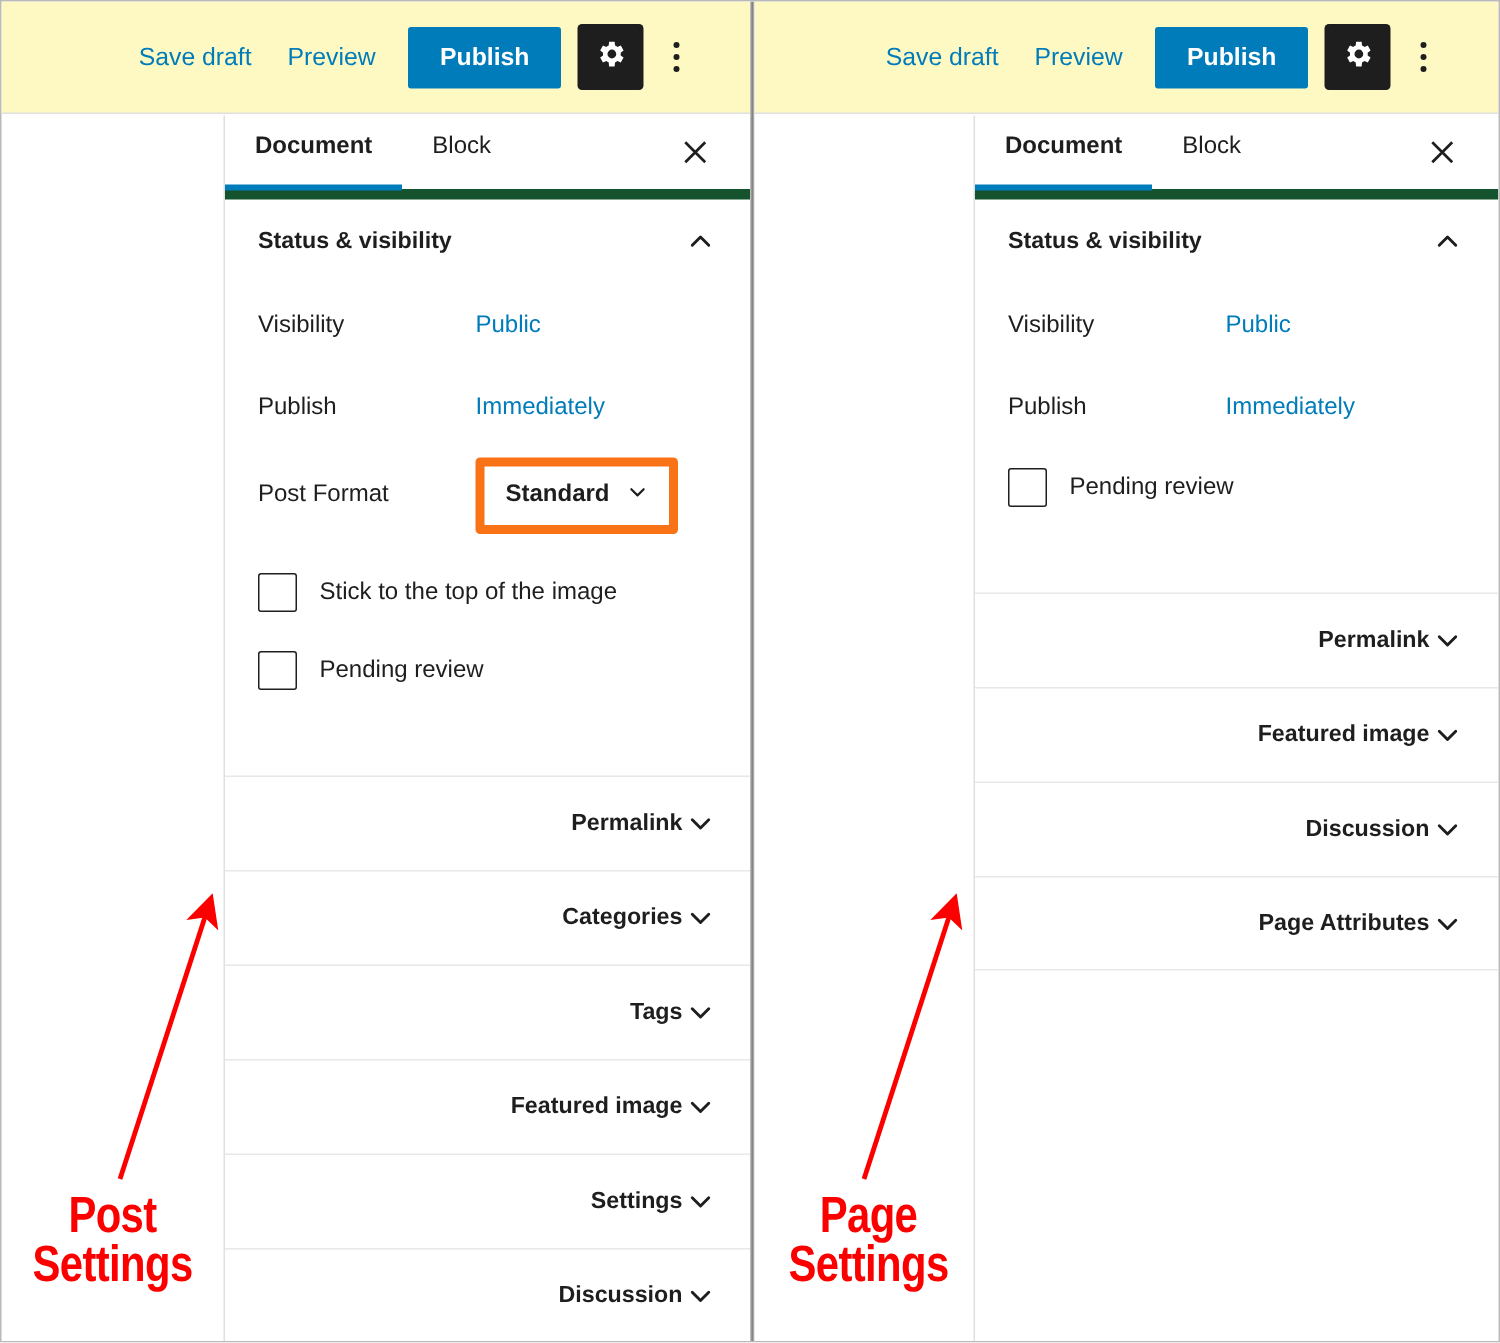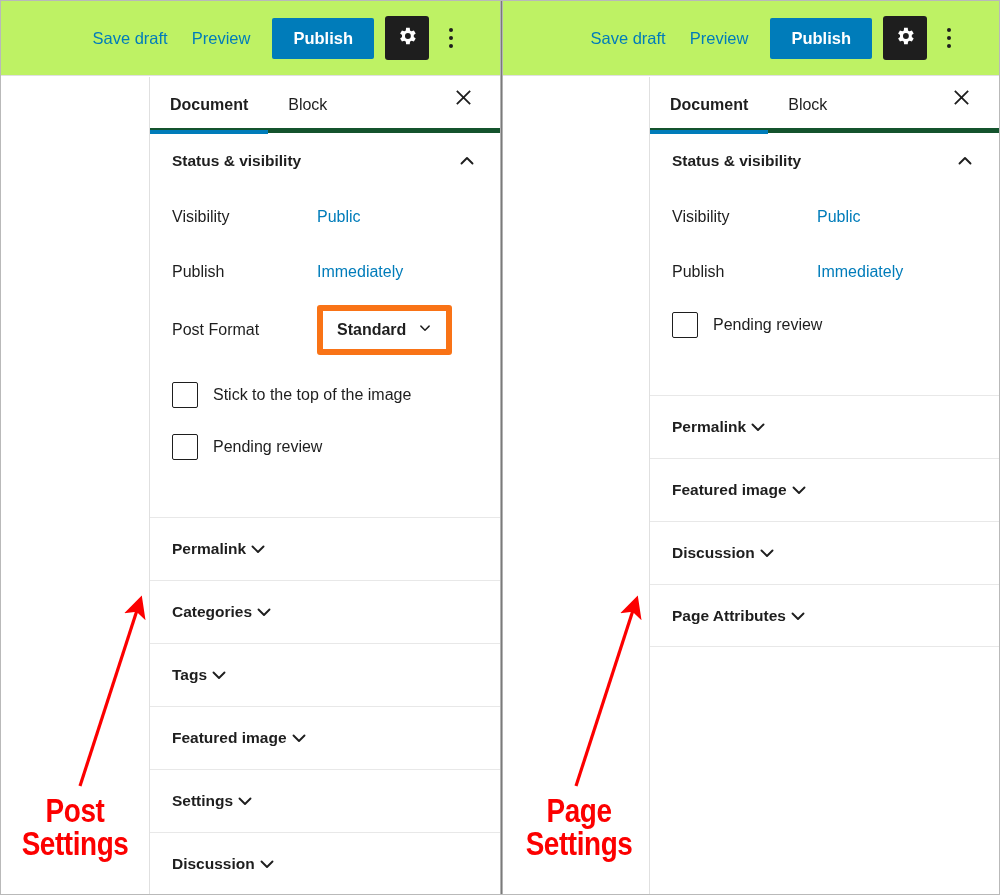--- a/index.html
+++ b/index.html
@@ -22,21 +22,21 @@
   .half-right { left: 502px; width: 496px; }
   .split-divider {
     position: absolute; top: 0; left: 499px;
     width: 3px; height: 893px;
     background: linear-gradient(to right,#cfcfcf,#7a7a7a,#cfcfcf);
   }
 
   
   .toolbar {
     position: absolute; top: 0; left: 0; right: 0; height: 75px;
-    background: #bef264;
+    background: #fef9c3;
     border-bottom: 1px solid #e0e0e0;
     display: flex; align-items: center; justify-content: flex-end;
     padding-right: 32px;
   }
   .tb-link {
     color: #007cba;
     font-size: 16.5px;
     padding: 8px 12px;
     cursor: pointer;
     white-space: nowrap;
@@ -77,22 +77,22 @@
     top: 76px; bottom: 0;
     background: #fff;
     border-left: 1px solid #e0e0e0;
   }
   .panel-left  { left: 148px; right: 0; }
   .panel-right { left: 146px; right: 0; }
 
   .panel-tabs {
     position: relative;
     height: 56px;
-    display: flex; align-items: flex-start;
-    border-bottom: 5px solid #14532d;
+    display: flex; align-items: flex-end;
+    border-bottom: 7px solid #14532d;
     padding-left: 0;
   }
   .tab {
     font-size: 16px;
     color: #1e1e1e;
     padding: 0 20px;
     height: 56px;
     line-height: 56px;
     cursor: pointer;
     position: relative;
@@ -158,21 +158,21 @@
   .checkbox {
     width: 26px; height: 26px;
     border: 1.5px solid #1e1e1e;
     border-radius: 2px;
     background: #fff;
     flex: none;
   }
   .section-spacer { height: 22px; }
 
   .accordion-row {
-    display: flex; align-items: center; justify-content: flex-start;
+    display: flex; align-items: center; justify-content: flex-end;
     height: 63px;
     padding: 0 22px;
     border-top: 1px solid #e8e8e8;
     font-size: 15.5px;
     font-weight: 600;
     color: #1e1e1e;
     cursor: pointer;
   }
   .accordion-row.last-line { border-bottom: 1px solid #e8e8e8; }
 

